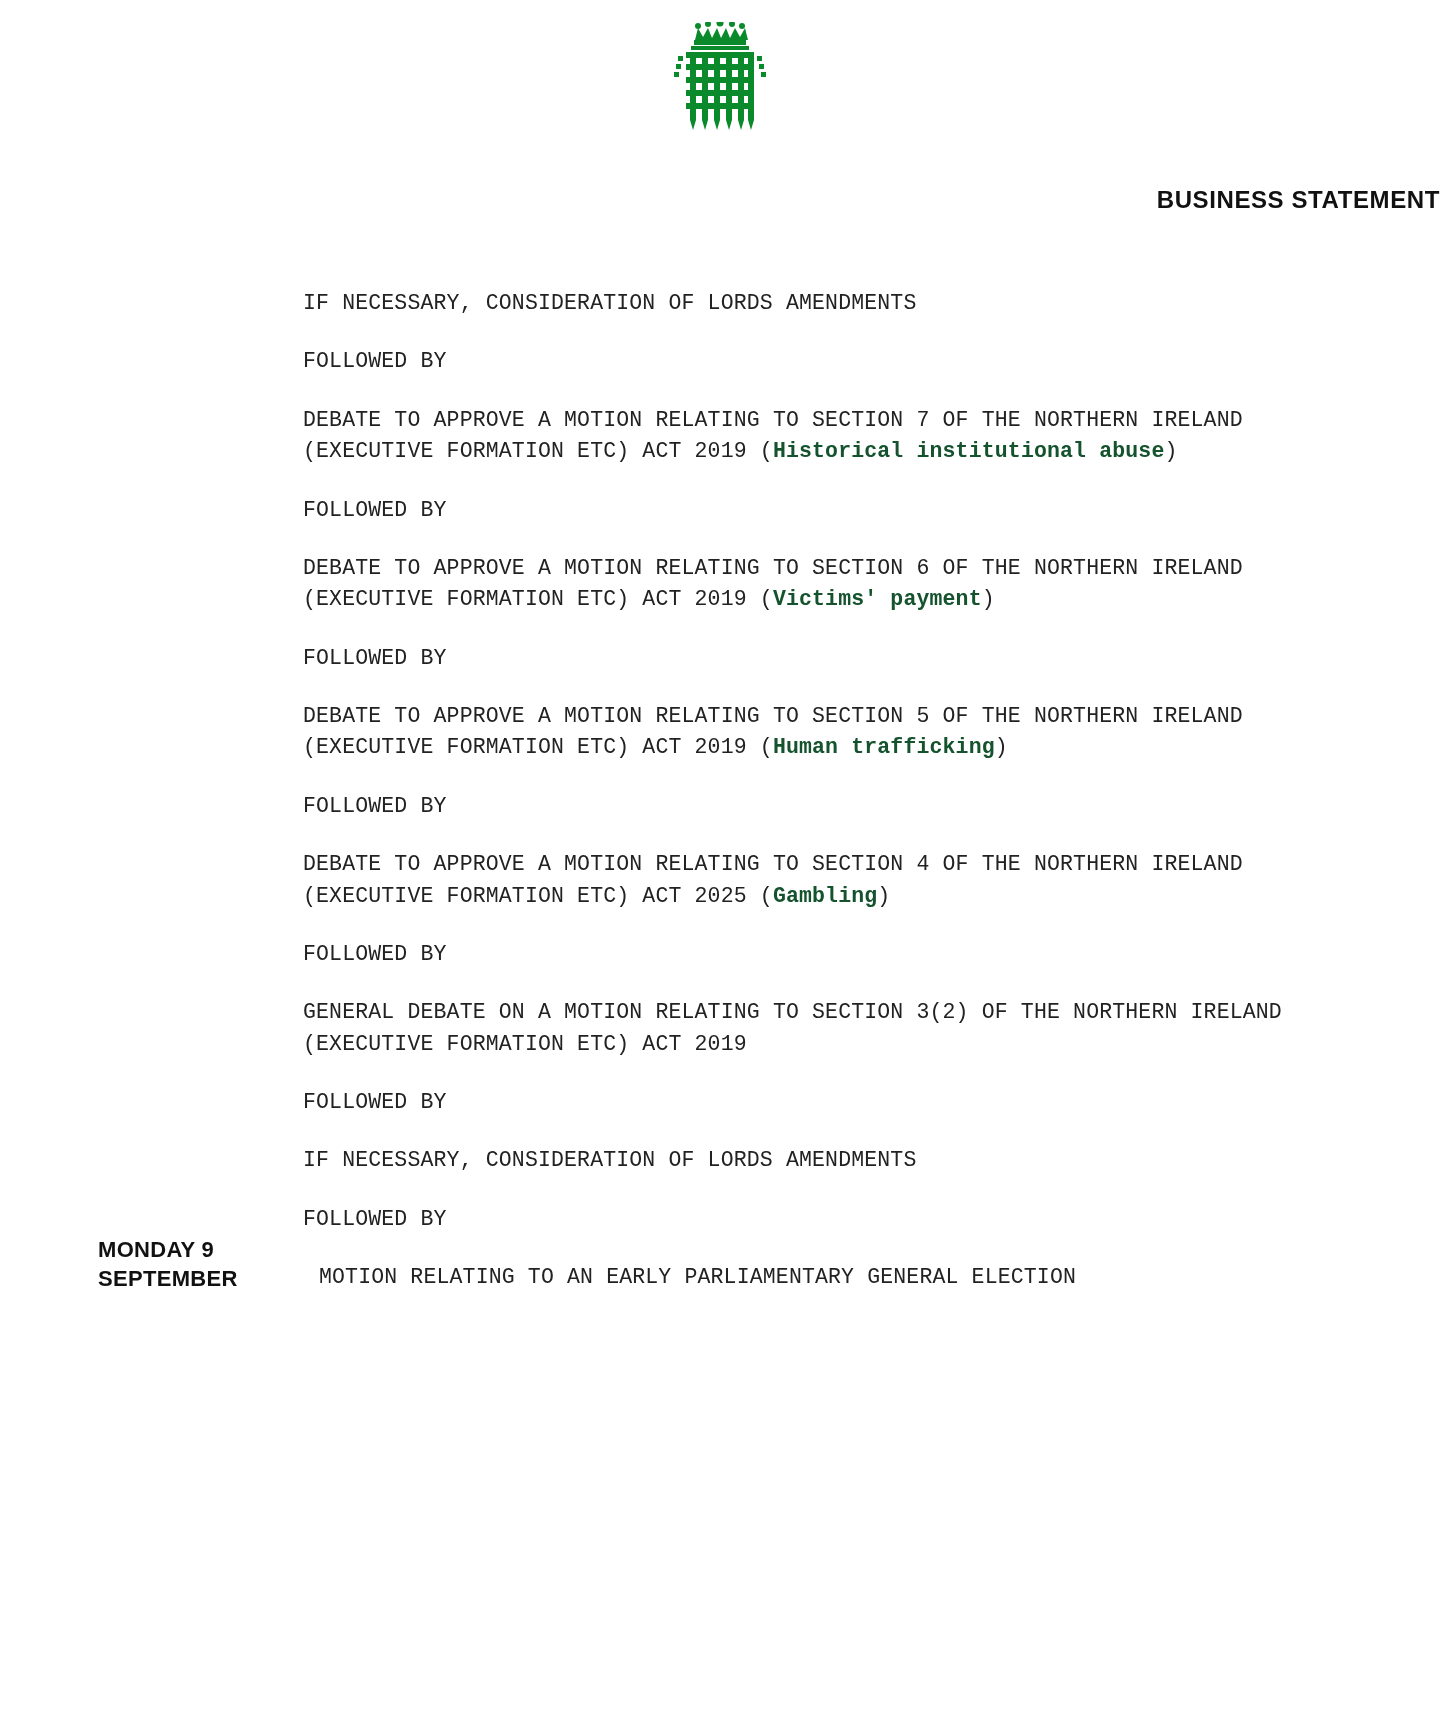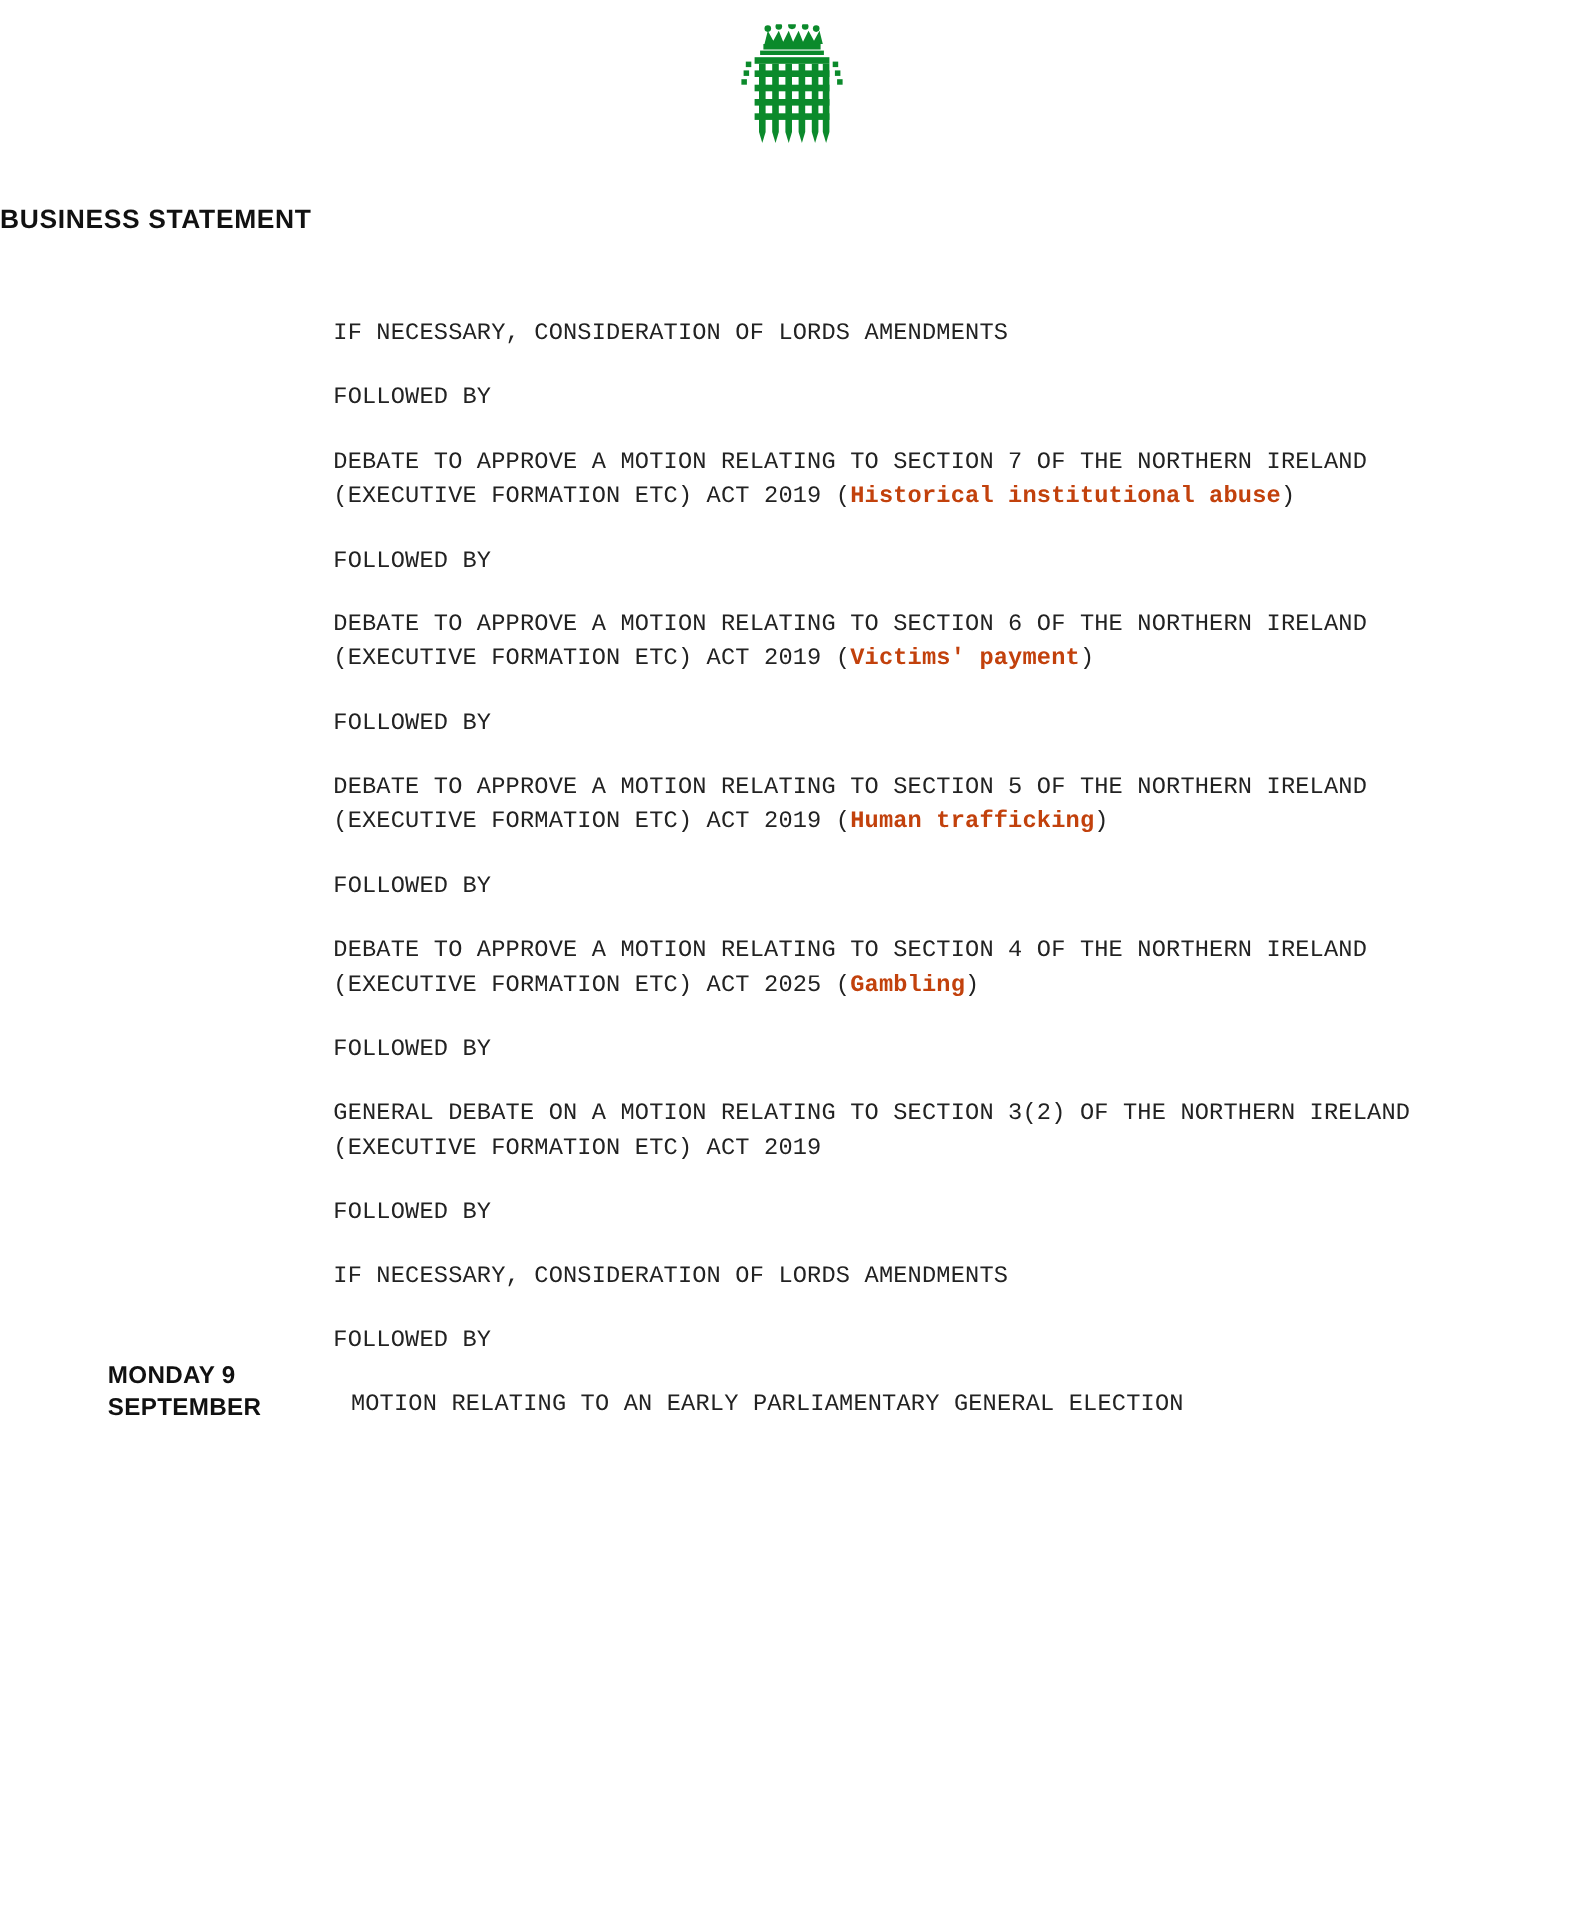--- a/index.html
+++ b/index.html
@@ -27,26 +27,27 @@
     padding-top: 22px;
     height: 140px;
     box-sizing: border-box;
   }
   .crest {
     width: 112px;
     height: 122px;
     display: block;
   }
   .doc-title {
-    text-align: left;
+    text-align: right;
     font-size: 24px;
     font-weight: bold;
     letter-spacing: 0.6px;
     color: #111111;
     margin-top: 46px;
+    margin-left: 21px;
   }
   .schedule {
     margin-top: 74px;
     padding-left: 98px;
     padding-right: 130px;
     display: flex;
     align-items: flex-end;
   }
   .day-col {
     width: 205px;
@@ -69,21 +70,21 @@
     color: #222222;
     margin-bottom: 27px;
     font-family: Liberation Mono, monospace;
   }
   .item:last-child {
     margin-bottom: 0;
     margin-left: 16px;
   }
   .item b {
     font-weight: bold;
-    color: #c2410c;
+    color: #14532d;
   }
   .spacer-bottom {
     height: 260px;
   }
 </style>
 </head>
 <body>
 
 <div class="page">
 

